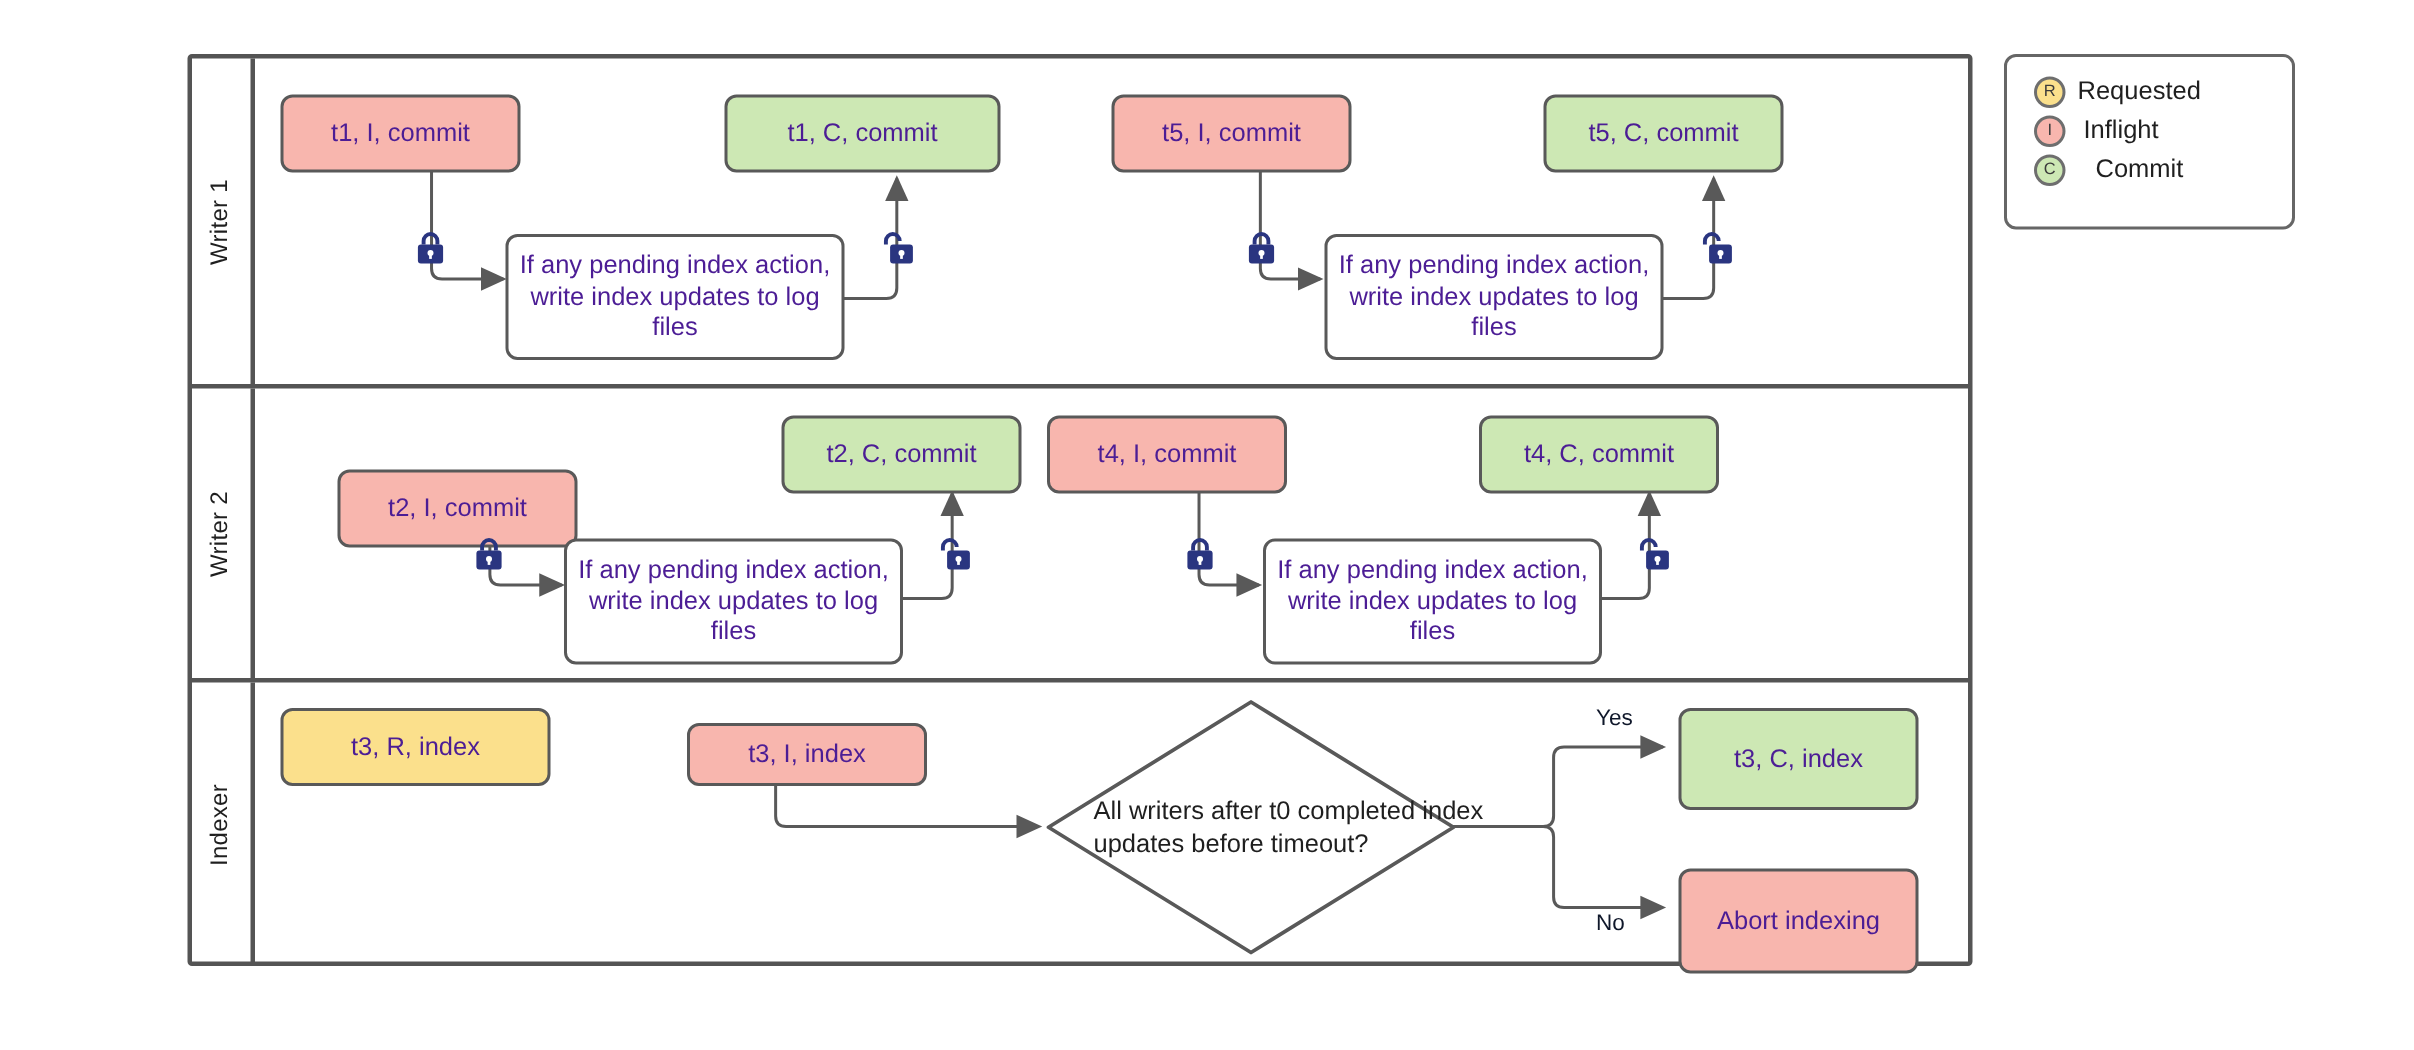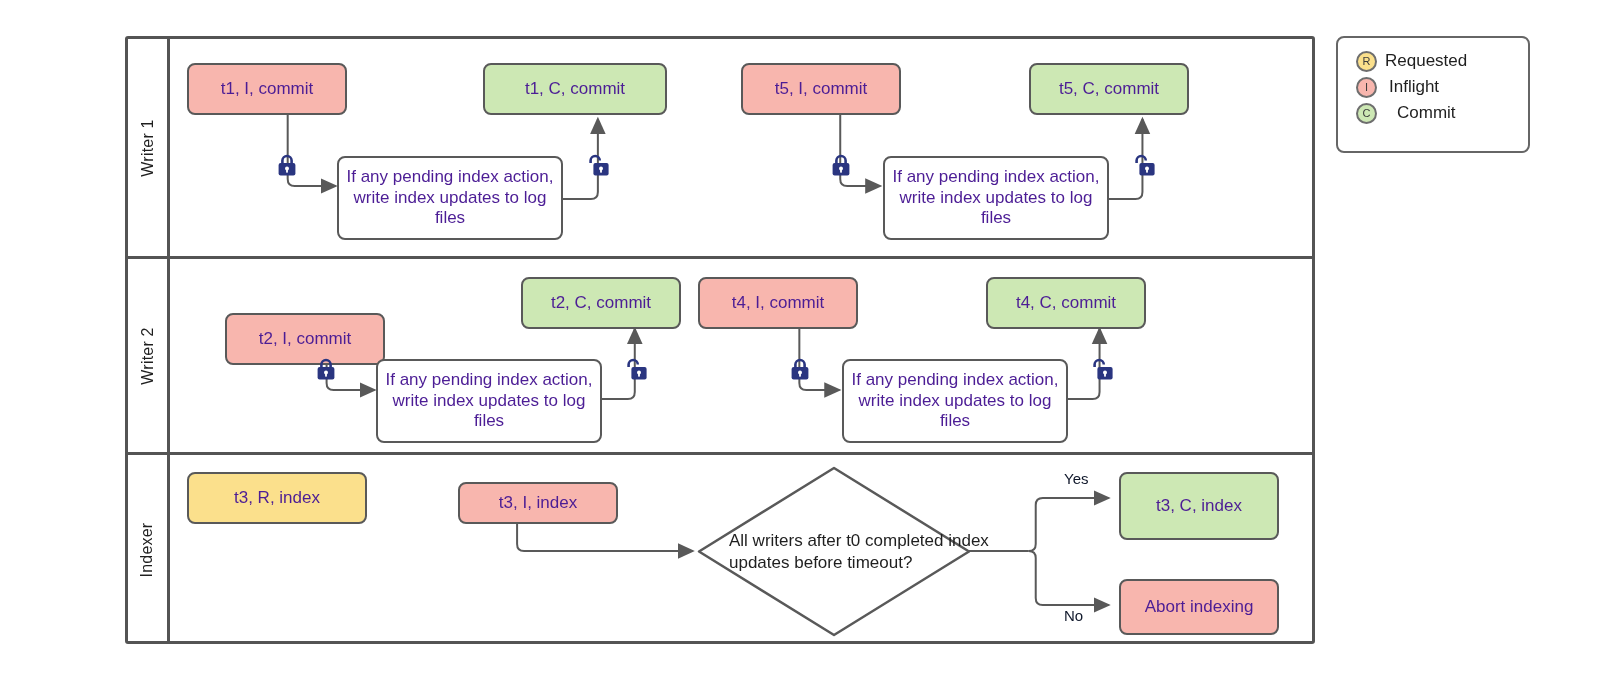--- a/index.html
+++ b/index.html
@@ -272,21 +272,21 @@
           <div class="diamond-label" style="padding:0 34px;">
             <span>All writers after t0 completed index updates before timeout?</span>
           </div>
         </div>
 
         <span class="wire-label" style="left:874px;top:15px;">Yes</span>
         <span class="wire-label" style="left:874px;top:152px;">No</span>
 
         <div class="node n-green" style="left:949px;top:17px;width:160px;height:68px;">t3, C, index</div>
 
-        <div class="node n-red" style="left:949px;top:124px;width:160px;height:56px;">Abort indexing</div>
+        <div class="node n-red" style="left:949px;top:124px;width:160px;height:70px;">Abort indexing</div>
 
       </div>
     </div>
 
   </div>
 
   <div class="legend">
 
     <div class="legend-row">
       <span class="badge b-r">R</span>

